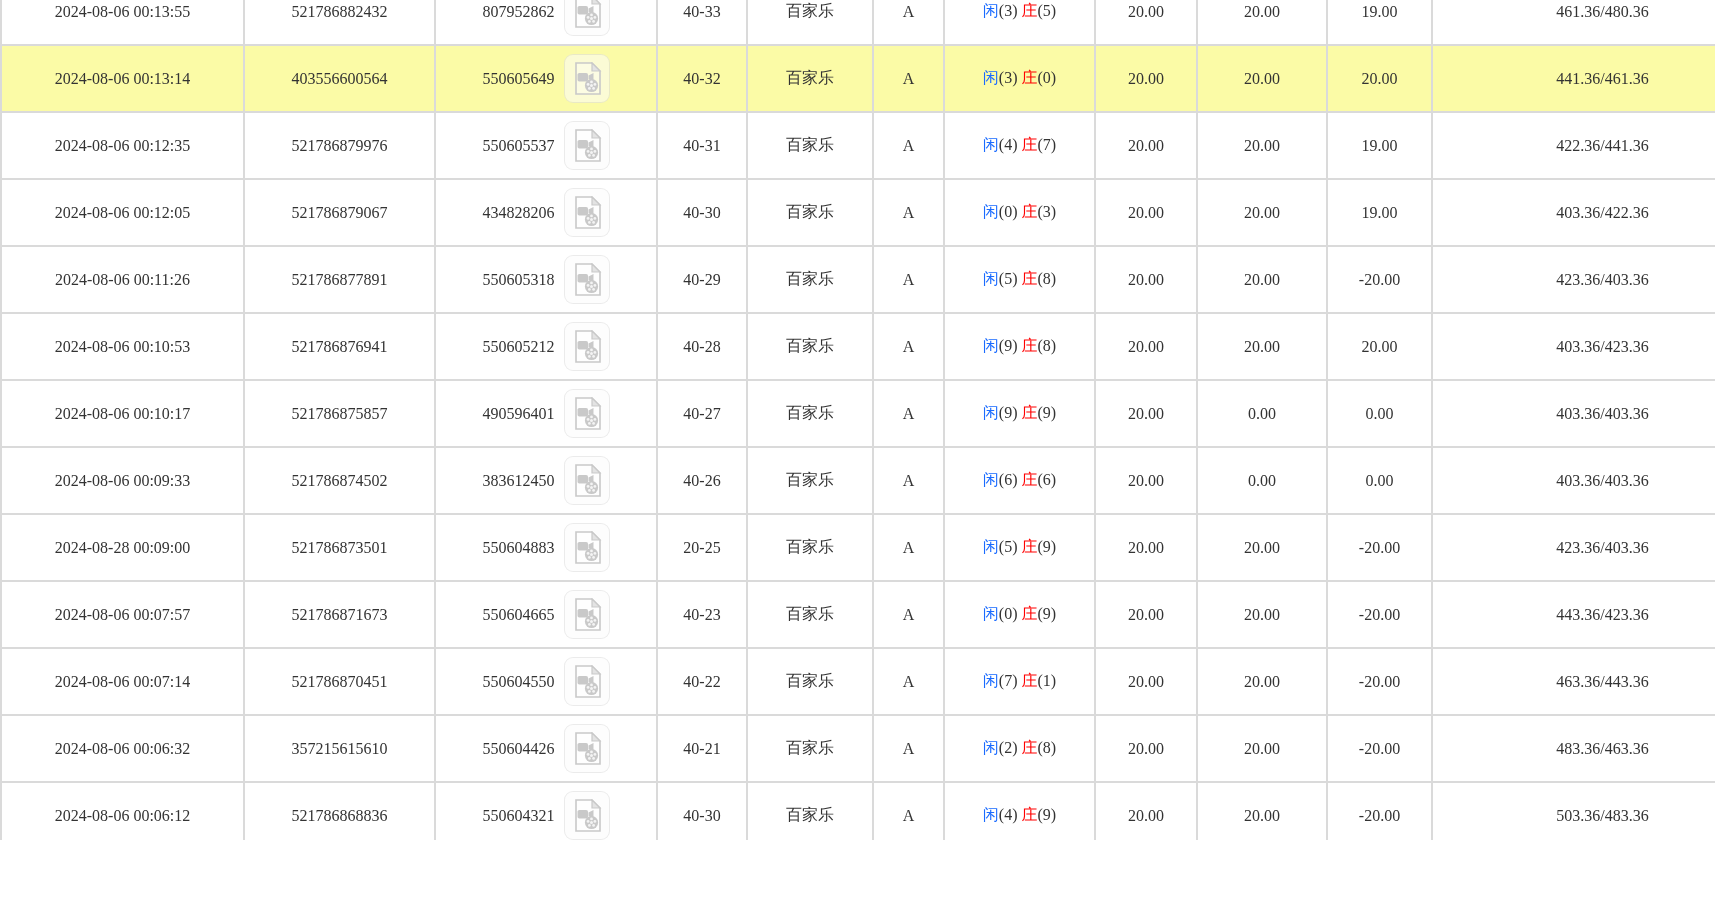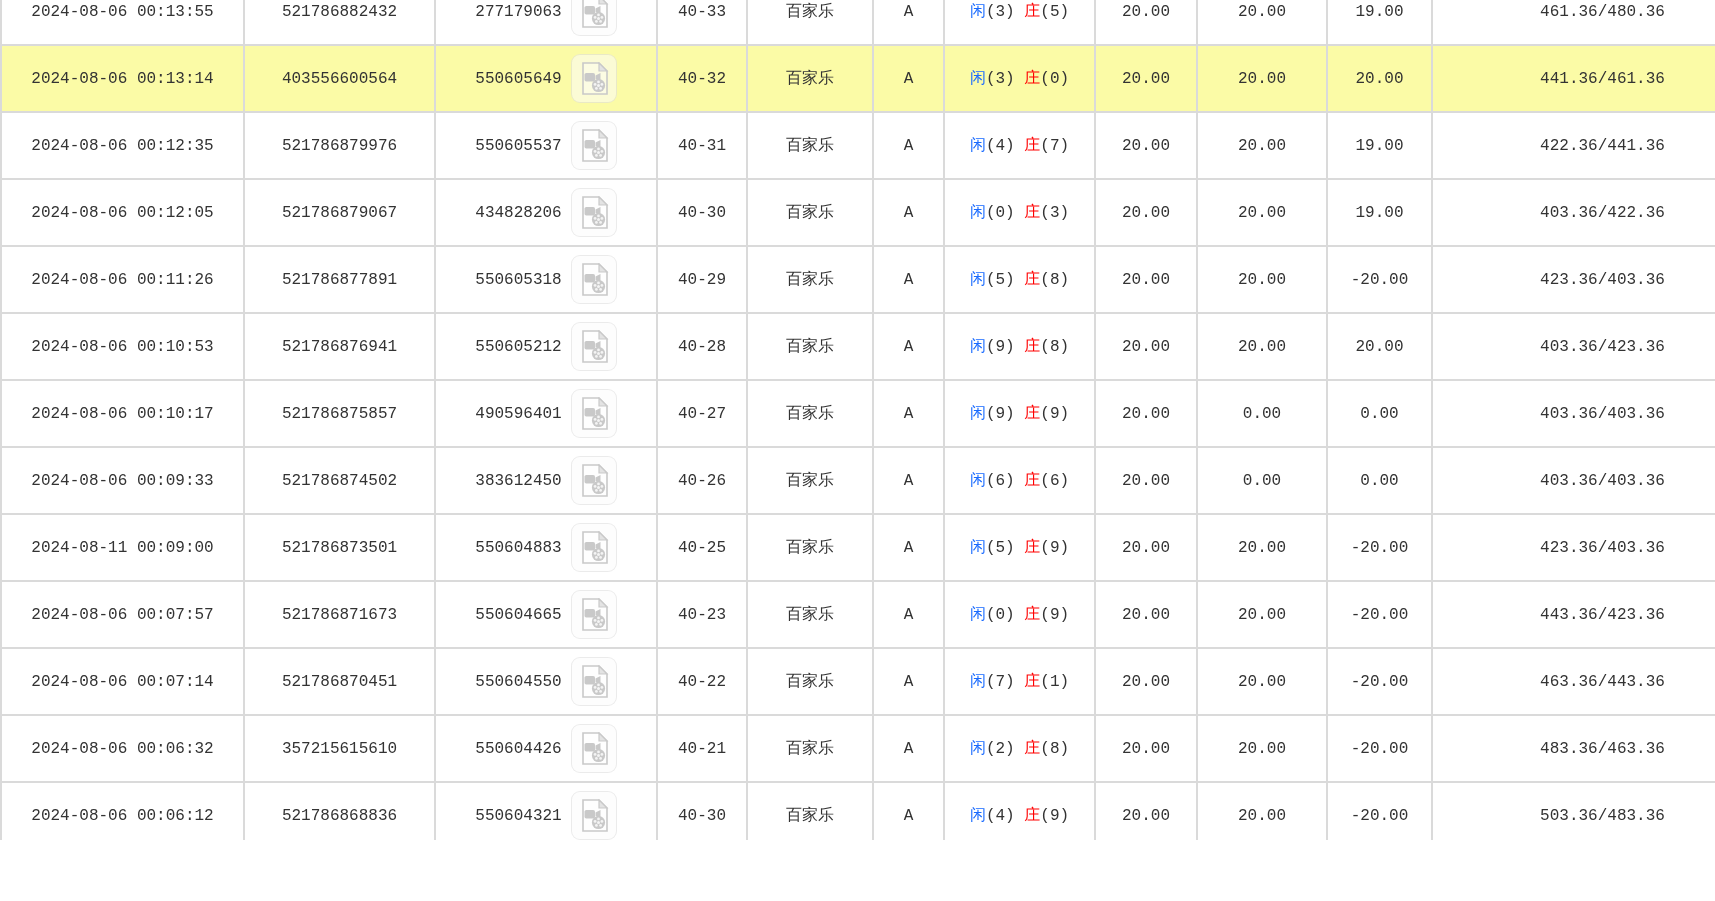--- a/index.html
+++ b/index.html
@@ -1,18 +1,18 @@
 <!DOCTYPE html>
 <html style="--accent: #1a6bff; --red: #ff0000; --highlight: #fbfba6; --gray: #9e9e9e;"><head>
 <meta charset="utf-8">
 <style>
   html,body{margin:0;padding:0;background:#fff;}
   .viewport{
     position:relative;width:1715px;height:840px;overflow:hidden;background:#14b8a6;
-    font-family:Liberation Mono, monospace;
+    font-family:Liberation Serif, serif;
   }
   table.grid{
     border-collapse:collapse;table-layout:fixed;width:1717px;margin-top:-23px;
   }
   table.grid td{
     border:2px solid #dadada;
     text-align:center;vertical-align:middle;
     font-size:16px;color:#333;
     padding:0;white-space:nowrap;overflow:hidden;
     background:#fff;height:63px;
@@ -63,21 +63,21 @@
         <col style="width:130px">
       <col style="width:105px">
         <col style="width:286px">
     </colgroup>
     <tbody id="grid-body">
       <tr class="data-row">
     <td class="cell-time">2024-08-06 00:13:55</td>
     <td class="cell-bet-no">521786882432</td>
     <td class="cell-game-no">
       <div class="game-no-wrap">
-        <span>277179063</span>
+        <span>807952862</span>
         <span class="vbtn">
           <svg width="30" height="33" viewBox="0 0 30 33" aria-hidden="true">
             <path d="M4 1 L20 1 L28 9 L28 32 L4 32 Z" fill="rgba(255,255,255,0.35)" stroke="#c9c9c9" stroke-width="1.6"></path>
             <path d="M20 1 L20 9 L28 9 Z" fill="#e3e3e3" stroke="#c9c9c9" stroke-width="1.2"></path>
             <rect x="5.5" y="11" width="10.5" height="8.5" rx="1.8" fill="#c9c9c9"></rect>
             <path d="M16.5 13.6 L21.5 11 L21.5 19.5 L16.5 16.9 Z" fill="#c9c9c9"></path>
             <circle cx="19.5" cy="23.5" r="6.6" fill="#c9c9c9"></circle>
             <circle cx="19.5" cy="23.5" r="1.5" fill="#f4f4f4"></circle>
             <circle cx="19.5" cy="19.9" r="1.4" fill="#f4f4f4"></circle>
             <circle cx="16.1" cy="22.4" r="1.4" fill="#f4f4f4"></circle>
@@ -339,21 +339,21 @@
     <td class="cell-result">
       <span class="result-player">闲</span><span class="result-score">(6)</span>
       <span class="result-banker">庄</span><span class="result-score">(6)</span>
     </td>
     <td class="cell-bet-amount blue">20.00</td>
     <td class="cell-valid-amount">0.00</td>
     <td class="cell-payout">0.00</td>
     <td class="cell-balance">403.36/403.36</td>
   </tr>
         <tr class="data-row">
-    <td class="cell-time">2024-08-11 00:09:00</td>
+    <td class="cell-time">2024-08-28 00:09:00</td>
     <td class="cell-bet-no">521786873501</td>
     <td class="cell-game-no">
       <div class="game-no-wrap">
         <span>550604883</span>
         <span class="vbtn">
           <svg width="30" height="33" viewBox="0 0 30 33" aria-hidden="true">
             <path d="M4 1 L20 1 L28 9 L28 32 L4 32 Z" fill="rgba(255,255,255,0.35)" stroke="#c9c9c9" stroke-width="1.6"></path>
             <path d="M20 1 L20 9 L28 9 Z" fill="#e3e3e3" stroke="#c9c9c9" stroke-width="1.2"></path>
             <rect x="5.5" y="11" width="10.5" height="8.5" rx="1.8" fill="#c9c9c9"></rect>
             <path d="M16.5 13.6 L21.5 11 L21.5 19.5 L16.5 16.9 Z" fill="#c9c9c9"></path>
@@ -361,21 +361,21 @@
             <circle cx="19.5" cy="23.5" r="1.5" fill="#f4f4f4"></circle>
             <circle cx="19.5" cy="19.9" r="1.4" fill="#f4f4f4"></circle>
             <circle cx="16.1" cy="22.4" r="1.4" fill="#f4f4f4"></circle>
             <circle cx="17.4" cy="26.4" r="1.4" fill="#f4f4f4"></circle>
             <circle cx="21.6" cy="26.4" r="1.4" fill="#f4f4f4"></circle>
             <circle cx="22.9" cy="22.4" r="1.4" fill="#f4f4f4"></circle>
           </svg>
         </span>
       </div>
     </td>
-    <td class="cell-round">40-25</td>
+    <td class="cell-round">20-25</td>
     <td class="cell-game">百家乐</td>
     <td class="cell-table">A</td>
     <td class="cell-result">
       <span class="result-player">闲</span><span class="result-score">(5)</span>
       <span class="result-banker">庄</span><span class="result-score">(9)</span>
     </td>
     <td class="cell-bet-amount blue">20.00</td>
     <td class="cell-valid-amount">20.00</td>
     <td class="cell-payout neg">-20.00</td>
     <td class="cell-balance">423.36/403.36</td>

